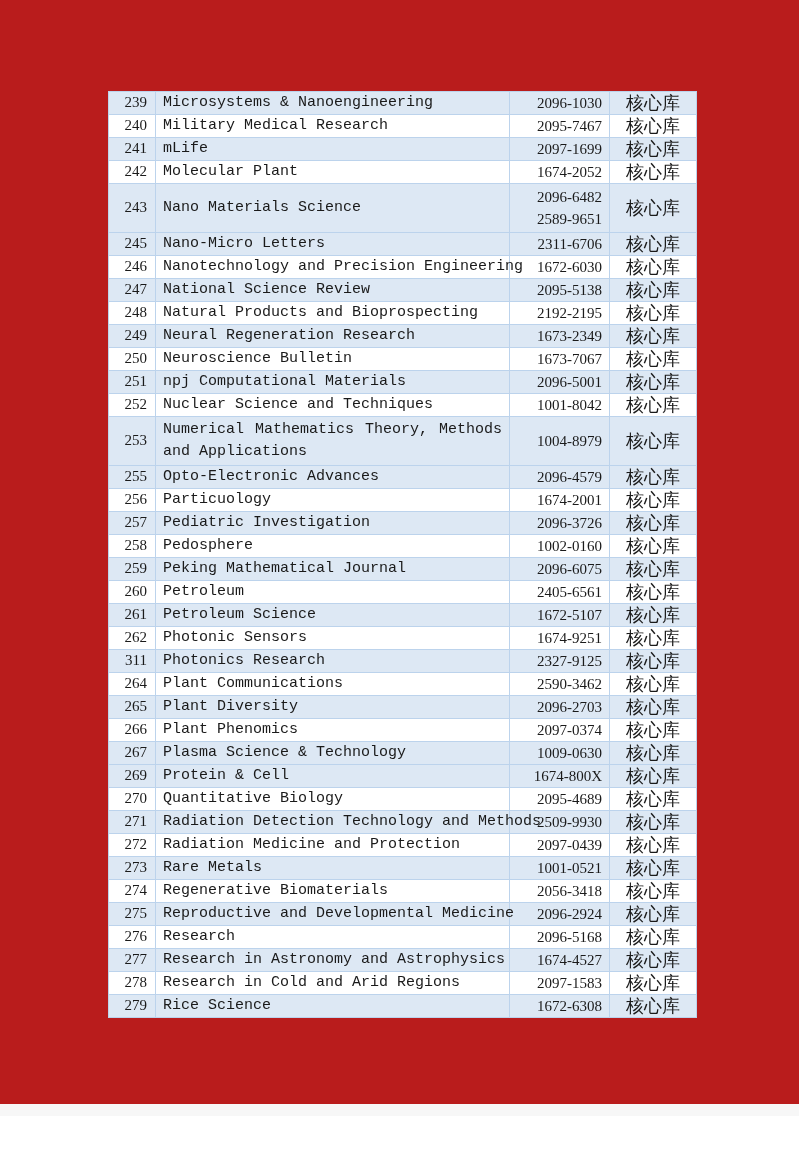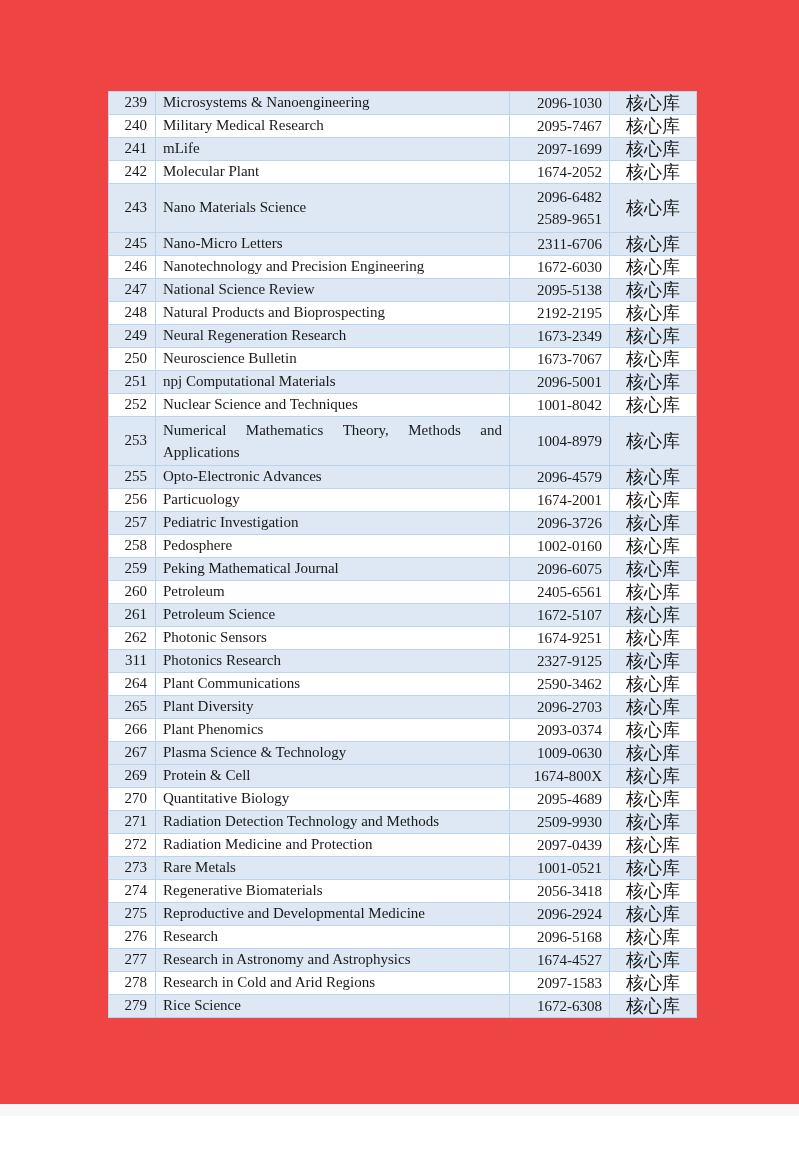--- a/index.html
+++ b/index.html
@@ -1,27 +1,27 @@
 <!DOCTYPE html>
 <html><head>
 <meta charset="utf-8">
 <style>
   html, body { margin: 0; padding: 0; background: #ffffff; }
   body { width: 799px; height: 1151px; position: relative; overflow: hidden;
          font-family: "Liberation Serif", "DejaVu Serif", serif; color: #1a1a1a; }
-  .page { position: absolute; left: 0; top: 0; width: 799px; height: 1116px; background: #ef4444; }
+  .page { position: absolute; left: 0; top: 0; width: 799px; height: 1116px; background: #b91c1c; }
   .bottom-shade { position: absolute; left: 0; bottom: 0; width: 799px; height: 12px; background: #f7f7f7; }
   table.journals { position: absolute; left: 108px; top: 91px; width: 588px;
                    border-collapse: collapse; table-layout: fixed; font-size: 15px; }
   table.journals td { border: 1px solid #bcd3ec; padding: 0 7px; height: 21.7px;
                       line-height: 21.7px; vertical-align: middle; white-space: nowrap; }
   table.journals tr.shaded td { background: #dde8f4; }
   table.journals tr.plain td { background: #ffffff; }
   td.num { text-align: right; padding-right: 8px !important; }
-  td.title { text-align: left; }
+  td.title { text-align: left; font-family: Liberation Mono, monospace; }
   td.title.wrap { white-space: normal; line-height: 22px; text-align: justify; text-align-last: left; }
   td.issn { text-align: center; }
   td.cat { text-align: center; font-family: "DejaVu Sans", sans-serif; font-size: 18px; }
   .issn-line { display: block; line-height: 22px; text-align: right; }
   tr.tall td { height: 48px; }
 </style>
 </head>
 <body>
 
 <div class="page">
@@ -231,21 +231,21 @@
           <td class="title">Plant Diversity</td>
           <td class="issn">
             <span class="issn-line">2096-2703</span>
           </td>
           <td class="cat">核心库</td>
         </tr>
         <tr class="plain">
           <td class="num">266</td>
           <td class="title">Plant Phenomics</td>
           <td class="issn">
-            <span class="issn-line">2093-0374</span>
+            <span class="issn-line">2097-0374</span>
           </td>
           <td class="cat">核心库</td>
         </tr>
         <tr class="shaded">
           <td class="num">267</td>
           <td class="title">Plasma Science &amp; Technology</td>
           <td class="issn">
             <span class="issn-line">1009-0630</span>
           </td>
           <td class="cat">核心库</td>

